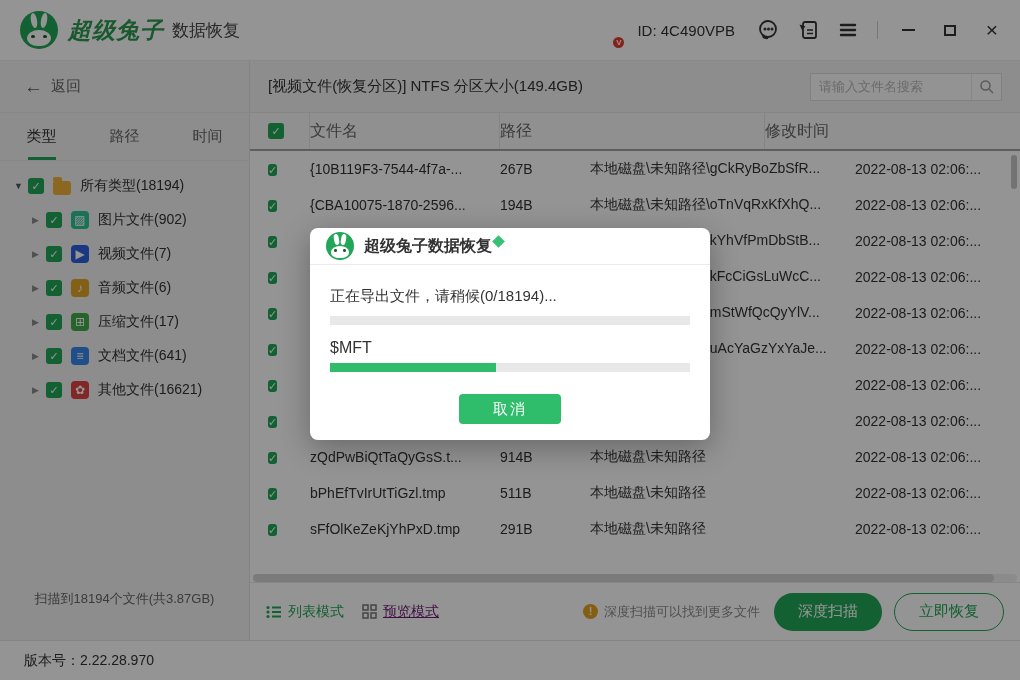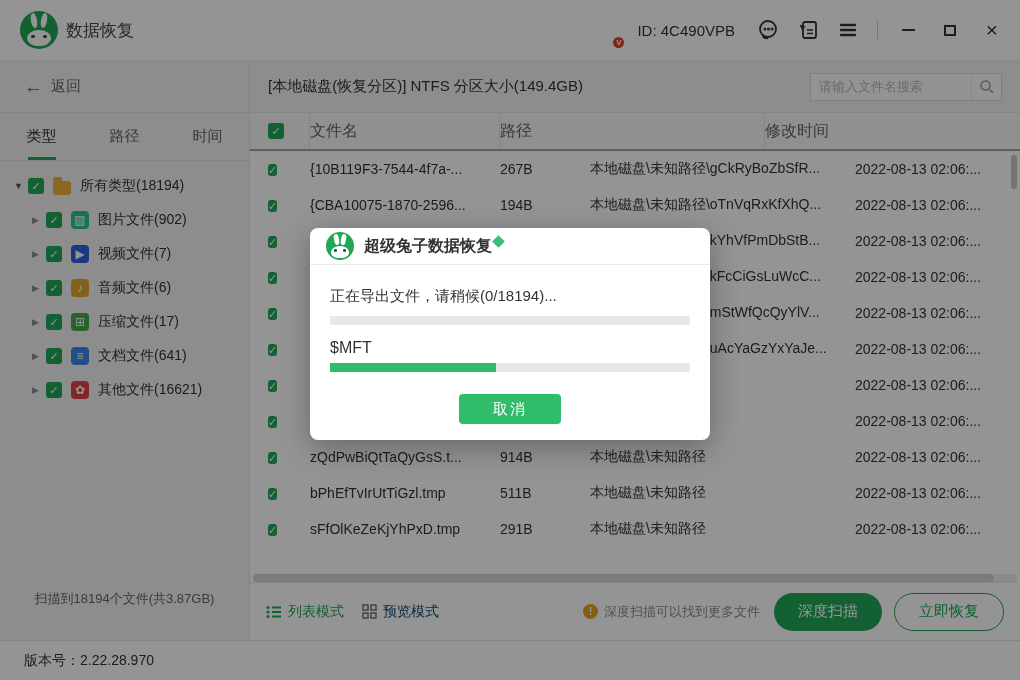--- a/index.html
+++ b/index.html
@@ -79,21 +79,21 @@
 
   .tbody { flex: 1; position: relative; overflow: hidden; }
   .trow { height: 36px; display: flex; align-items: center; font-size: 14px; color: #333; }
   .v-scrollbar { position: absolute; top: 4px; right: 3px; width: 6px; height: 34px; border-radius: 3px; background: #c7c7c7; }
   .h-scrollbar { height: 8px; flex: none; margin: 0 3px; background: #f0f0f0; border-radius: 4px; position: relative; }
   .h-scrollbar .thumb { position: absolute; left: 0; top: 0; height: 100%; width: 97%; background: #d4d4d4; border-radius: 4px; }
 
   .bottom-bar { height: 58px; flex: none; border-top: 1px solid #e8e8e8; display: flex; align-items: center; padding: 0 16px; background: #fff; }
   .mode-btn { display: flex; align-items: center; gap: 6px; font-size: 14px; cursor: pointer; margin-right: 18px; }
   .mode-btn.active { color: #21a757; }
-  .mode-btn.inactive { color: #0c4a6e; }
+  .mode-btn.inactive { color: #701a75; text-decoration: underline; }
   .hint { display: flex; align-items: center; gap: 6px; margin-left: auto; margin-right: 14px; }
   .warn-circle { width: 15px; height: 15px; border-radius: 50%; background: #e2a321; color: #fff; font-size: 11px; font-weight: bold; text-align: center; line-height: 15px; flex: none; }
   .hint-text { font-size: 13px; color: #8a8a8a; white-space: nowrap; }
   .pill-btn { height: 38px; padding: 0 24px; border-radius: 19px; font-size: 15px; cursor: pointer; font-family: inherit; flex: none; }
   .deep-scan { background: #21a757; border: none; color: #fff; margin-right: 12px; }
   .recover { background: transparent; border: 1px solid #21a757; color: #21a757; }
 
   
   .footer { height: 40px; border-top: 1px solid #e4e4e4; display: flex; align-items: center; padding: 0 24px; background: #fff; font-size: 14px; color: #333; }
 
@@ -115,20 +115,21 @@
 <body>
 
 <div class="app">
 
   <div class="titlebar">
     <span class="rabbit logo-main">
         <span class="ear e1"></span>
         <span class="ear e2"></span>
         <span class="face"></span>
       </span>
+    <span class="wordmark">超级兔子</span>
     <span class="brand-suffix">数据恢复</span>
     <div class="titlebar-right">
       <span class="avatar-wrap">
         <span class="rabbit logo-avatar"><span class="ear e1"></span><span class="ear e2"></span><span class="face"></span></span>
         <span class="vip-badge">V</span>
       </span>
       <span class="user-id">ID: 4C490VPB</span>
       <span class="tb-icon">
         <svg width="24" height="24" viewBox="0 0 24 24" fill="none" stroke="#333" stroke-width="1.8">
           <circle cx="12" cy="11" r="8"></circle>
@@ -220,21 +221,21 @@
     <span class="tlabel">其他文件(16621)</span>
   </div>
         </div>
       <div class="sidebar-bottom">
         <div class="scan-summary">扫描到18194个文件(共3.87GB)</div>
       </div>
     </div>
 
     <div class="main">
       <div class="pane-header">
-        <div class="partition-info">[本地磁盘(恢复分区)] NTFS 分区大小(149.4GB)</div>
+        <div class="partition-info">[视频文件(恢复分区)] NTFS 分区大小(149.4GB)</div>
         <div class="search-box">
           <input type="text" placeholder="请输入文件名搜索" style="">
           <span class="search-icon-zone">
             <svg width="16" height="16" viewBox="0 0 16 16" fill="none" stroke="#9a9a9a" stroke-width="1.5">
               <circle cx="6.5" cy="6.5" r="4.5"></circle>
                 <path d="M10 10l4 4"></path>
             </svg>
           </span>
         </div>
       </div>

